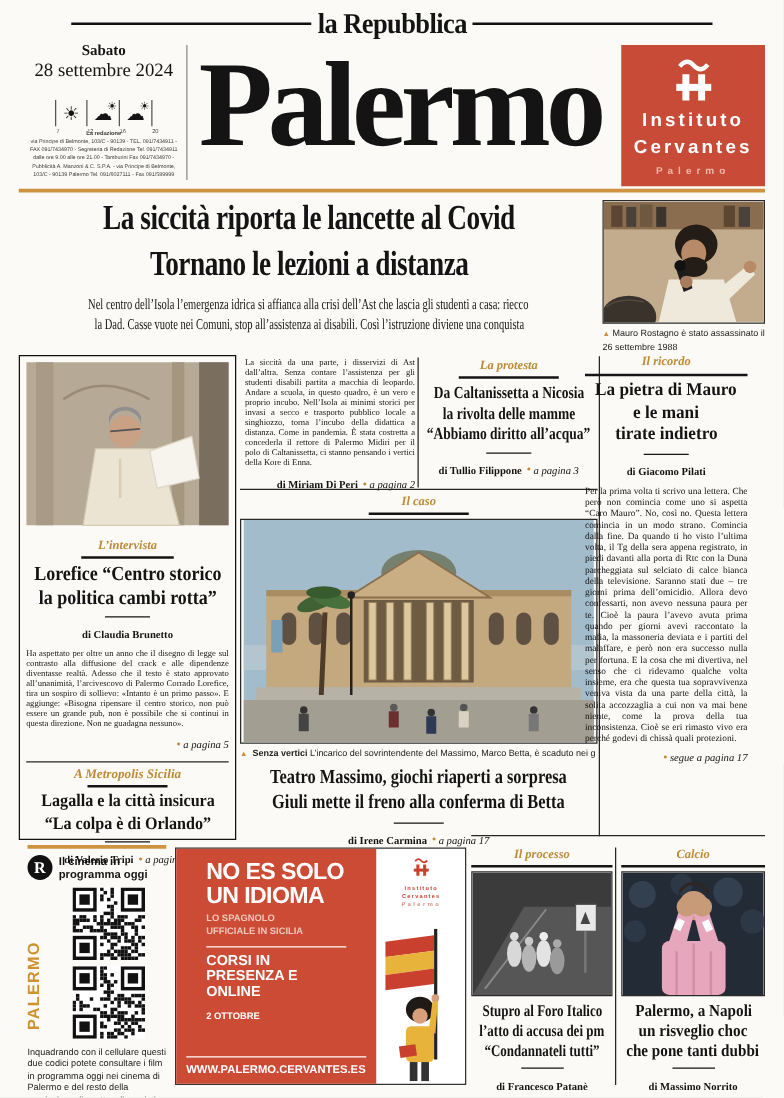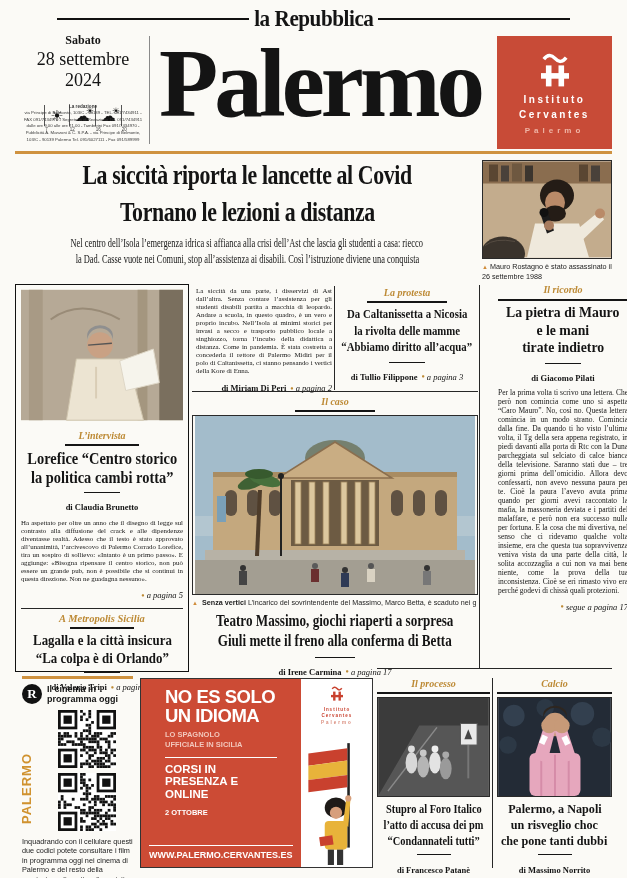--- a/index.html
+++ b/index.html
@@ -6,34 +6,34 @@
   #page{position:relative;width:627px;height:878px;background:#fbfaf6;margin:0 auto;
         font-family:"Liberation Serif",serif;color:#141414;overflow:hidden;}
   .abs{position:absolute;}
   
   #brand-row{top:6px;left:15px;width:597px;display:flex;align-items:center;padding:0;box-sizing:border-box;}
   .brand-line{flex:1;height:2.2px;background:#111;margin:0 6px;}
   .brand-line.edge{margin:0 0 0 42px;} .brand-line.edge2{margin:0 42px 0 0;}
   #brand-title{font-weight:bold;font-size:23px;letter-spacing:-0.5px;transform:scaleX(.92);white-space:nowrap;}
   #date-box{left:20px;top:33px;width:126px;text-align:center;}
   #date-day{font-weight:bold;font-size:12px;}
-  #date-full{font-size:18px;margin-top:1px;}
+  #date-full{font-size:15px;margin-top:1px;}
   #weather-row{display:flex;justify-content:center;align-items:flex-end;margin-top:9px;height:26px;}
   .wbar{width:1px;height:21px;background:#555;position:relative;margin:0 5px;}
   .wbar b{position:absolute;left:1px;bottom:-6px;font-size:4.5px;font-weight:normal;font-family:"Liberation Sans",sans-serif;color:#444;}
   .wicon{font-family:"DejaVu Sans",sans-serif;font-size:15px;line-height:20px;position:relative;}
   .wicon .minisun{position:absolute;top:-5px;right:-4px;font-size:9px;}
   #redazione{left:20px;top:103px;width:126px;text-align:center;font-family:"Liberation Sans",sans-serif;
              font-size:4.3px;line-height:1.55;color:#3a3a3a;}
   #redazione b{display:block;font-size:4.6px;}
   #vline-header{left:149px;top:36px;width:1px;height:108px;background:#8a8a8a;}
   #masthead{left:150px;top:24px;width:340px;text-align:center;font-weight:bold;font-size:97px;line-height:120px;letter-spacing:-4px;}
   #cerv-top{left:497px;top:36px;width:115px;height:113px;background:#c84b37;display:flex;flex-direction:column;
             align-items:center;justify-content:center;gap:2px;}
-  .cerv-word{font-family:"Liberation Sans",sans-serif;font-weight:bold;color:#fff;font-size:10px;letter-spacing:2.5px;line-height:1.25;}
+  .cerv-word{font-family:"Liberation Sans",sans-serif;font-weight:bold;color:#fff;font-size:15px;letter-spacing:2.5px;line-height:1.25;}
   .cerv-city{font-family:"Liberation Sans",sans-serif;font-weight:bold;color:#efb5a6;font-size:8px;letter-spacing:4px;margin-top:3px;}
   #orange-rule-main{left:15px;top:151px;width:597px;height:3.2px;background:#cf9240;}
   
   .hl{display:flex;flex-direction:column;align-items:center;font-weight:bold;}
   .hl span{display:inline-block;white-space:nowrap;transform:scaleX(var(--sx,.85));transform-origin:50% 50%;}
   #lead-hl{left:15px;top:156px;width:464px;font-size:28px;line-height:37px;letter-spacing:-0.5px;--sx:.78;}
   #lead-deck{left:17px;top:236px;width:460px;font-size:12px;line-height:15.5px;--sx:.7;font-weight:normal;}
   #rostagno{left:482px;top:160px;width:130px;}
   .photo-frame{border:1px solid #2a2a2a;display:block;}
   .photo-cap{font-family:"Liberation Sans",sans-serif;font-size:7.2px;line-height:1.25;color:#222;margin-top:3px;}
@@ -55,21 +55,21 @@
   #col2{left:196px;top:287px;width:136px;}
   #col2 .byrow{text-align:right;}
   #vdiv-23{left:334px;top:286px;height:104px;}
   #col3{left:338px;top:287px;width:138px;}
   #prot-hl{font-size:13.5px;line-height:16.5px;--sx:.8;margin-top:3px;}
   #hdiv-caso{left:192px;top:391px;width:286px;}
   #caso{left:192px;top:396px;width:286px;}
   #caso-hl{font-size:16px;line-height:20.5px;--sx:.82;margin-top:3px;}
   .caption-row{white-space:nowrap;overflow:hidden;}
   #vdiv-34{left:479px;top:285px;height:384px;}
-  #col4{left:498px;top:284px;width:130px;}
+  #col4{left:468px;top:284px;width:130px;}
   #ric-hl{font-size:14.5px;line-height:17.5px;--sx:.95;margin-top:3px;}
   #ric-body{font-size:7.5px;line-height:1.2;text-align:justify;max-height:250px;overflow:hidden;margin-top:3px;}
   #ric-more{text-align:right;margin-top:1px;}
   
   #hdiv-bottom{left:377px;top:668px;width:235px;}
   #cine-rule{left:22px;top:676px;width:111px;height:3px;background:#cf9240;}
   #cinema{left:22px;top:684px;width:111px;font-family:"Liberation Sans",sans-serif;}
   #cine-head{display:flex;align-items:center;gap:5px;}
   #r-logo{width:20px;height:20px;border-radius:50%;background:#111;color:#fff;display:flex;align-items:center;justify-content:center;
           font-family:"Liberation Serif",serif;font-weight:bold;font-size:13px;flex:0 0 20px;}

